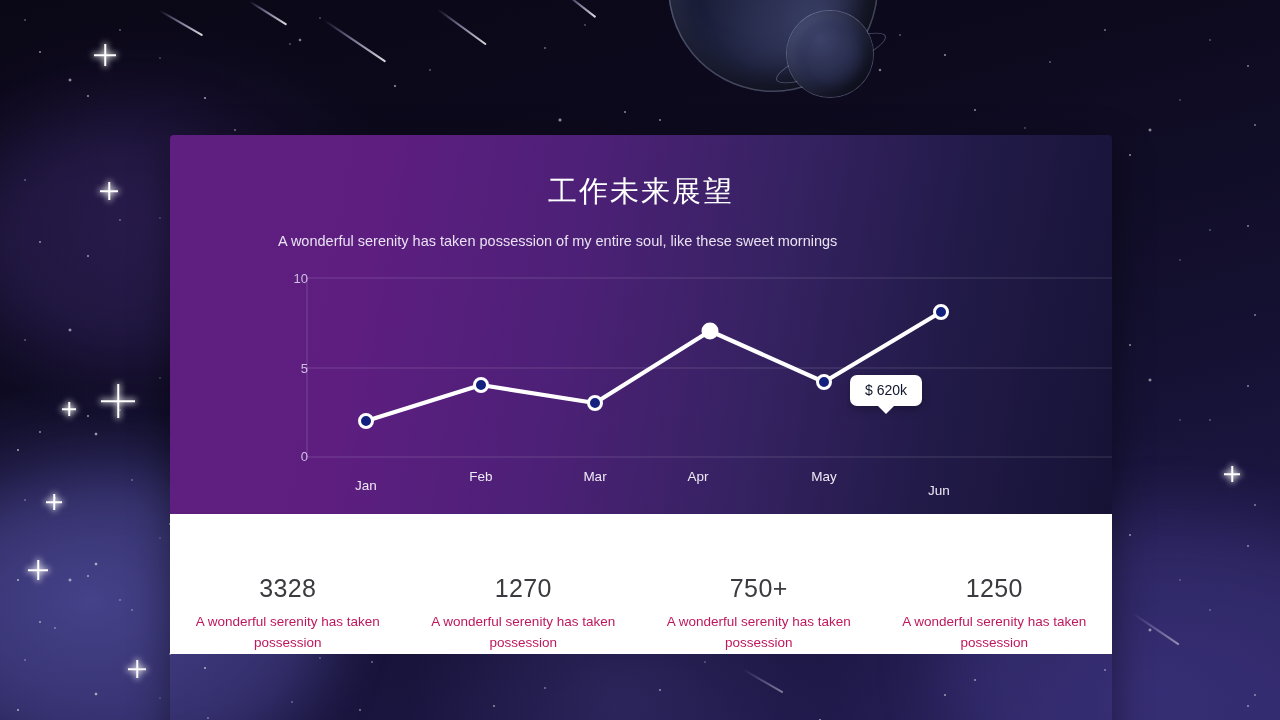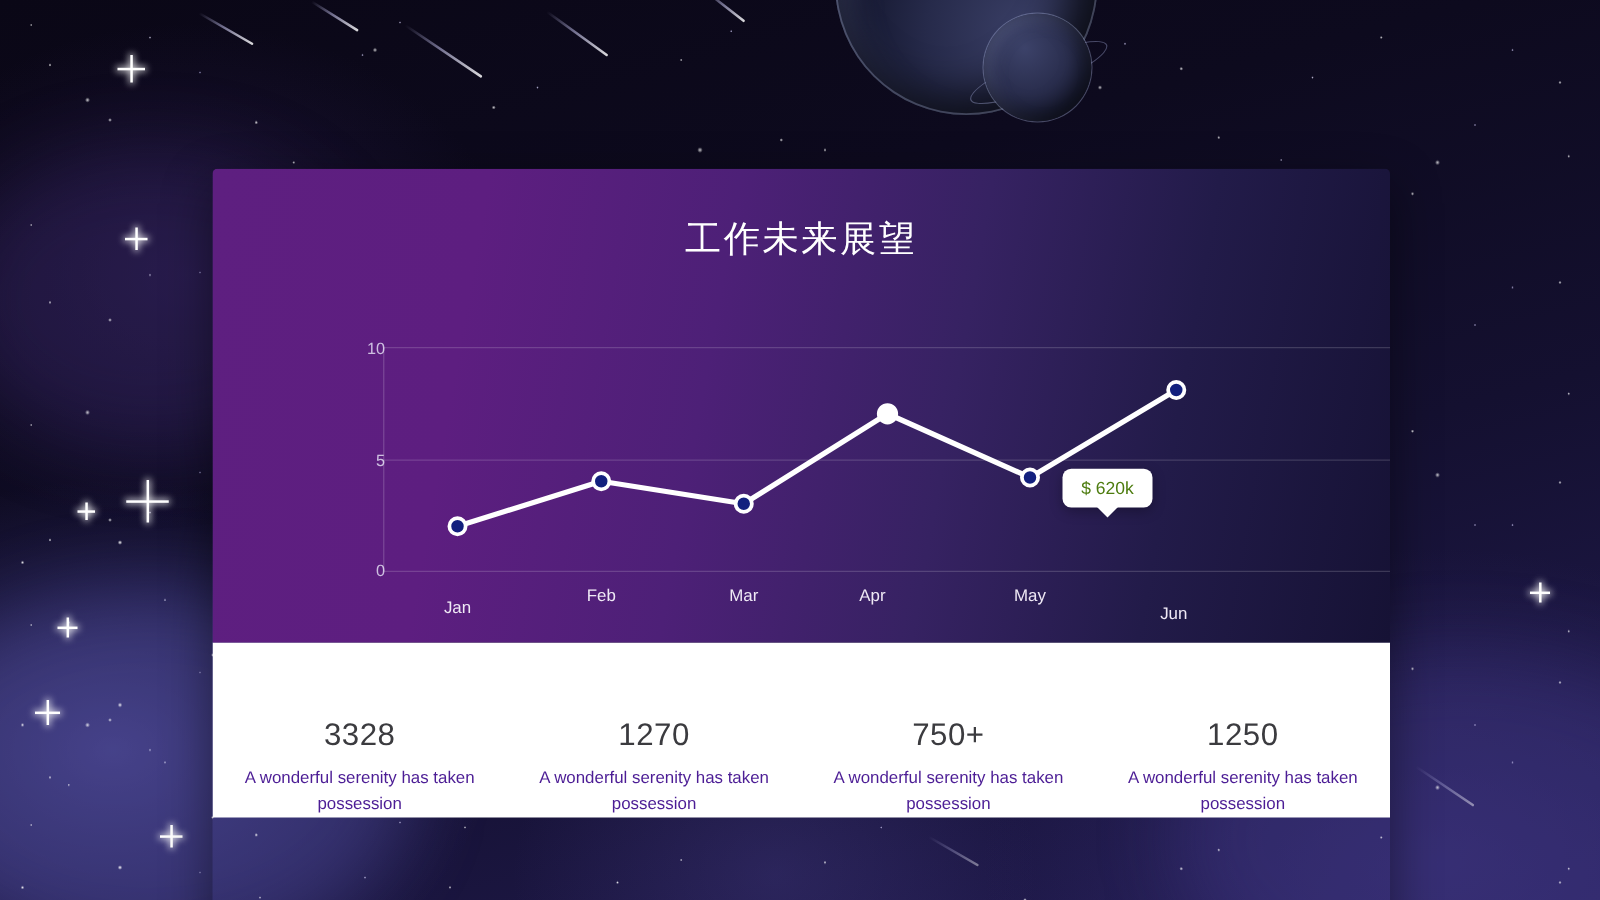--- a/index.html
+++ b/index.html
@@ -175,41 +175,41 @@
   }
   .x-tick {
     position:absolute; color:#efe9f5; font-size:13.5px;
     text-align:center; width:80px;
   }
   #chart-svg { position:absolute; left:0; top:0; }
 
   #tooltip-620k {
     position:absolute; left:680px; top:240px;
     background:#fff; border-radius:7px;
-    padding:7px 15px 8px; color:#4d7c0f; font-size:14px;
+    padding:7px 15px 8px; color:#0f172a; font-size:14px;
     box-shadow:0 3px 10px rgba(0,0,0,.28);
     white-space:nowrap;
   }
   #tooltip-620k::after {
     content:""; position:absolute; left:50%; bottom:-8px;
     transform:translateX(-50%);
     border-left:9px solid transparent; border-right:9px solid transparent;
     border-top:9px solid #fff;
   }
 
   
   #stats-panel {
     height:140px; background:#fff; display:flex; align-items:flex-end;
   }
   .stat-item { flex:1; text-align:center; padding:0 14px; }
   .stat-value {
     font-size:25px; color:#3b3b3f; font-weight:400; letter-spacing:.4px;
   }
   .stat-desc {
-    font-size:13.5px; color:#4c1d95; line-height:1.55; margin-top:9px;
+    font-size:13.5px; color:#be185d; line-height:1.55; margin-top:9px;
   }
 </style>
 </head>
 <body>
 
 <div id="space-bg">
   <div class="neb" style="left:-90px; top:470px; width:420px; height:300px; background:rgba(96,92,186,.32);"></div>
   <div class="neb" style="left:940px; top:520px; width:460px; height:300px; background:rgba(74,64,150,.30);"></div>
   <div class="neb" style="left:-40px; top:120px; width:320px; height:240px; background:rgba(70,46,126,.28);"></div>
 
@@ -240,20 +240,21 @@
   <div class="streak" style="left:560px; top:4px; width:40px; transform:rotate(38deg);"></div>
   <div class="streak" style="left:1128px; top:628px; width:56px; transform:rotate(34deg); opacity:.55;"></div>
   <div class="streak" style="left:740px; top:680px; width:46px; transform:rotate(30deg); opacity:.5;"></div>
 </div>
 
 <div id="dashboard-card">
 
   <div id="chart-panel">
 
     <div id="card-title">工作未来展望</div>
+    <div id="card-subtitle">A wonderful serenity has taken possession of my entire soul, like these sweet mornings</div>
 
     <div id="chart-area">
 
       <div class="y-tick" style="left:104px; top:136px;">10</div>
       <div class="y-tick" style="left:104px; top:226px;">5</div>
       <div class="y-tick" style="left:104px; top:314px;">0</div>
 
       <svg id="chart-svg" width="942" height="379">
 
         <line x1="137" y1="143" x2="942" y2="143" stroke="rgba(255,255,255,0.16)" stroke-width="1"></line>

